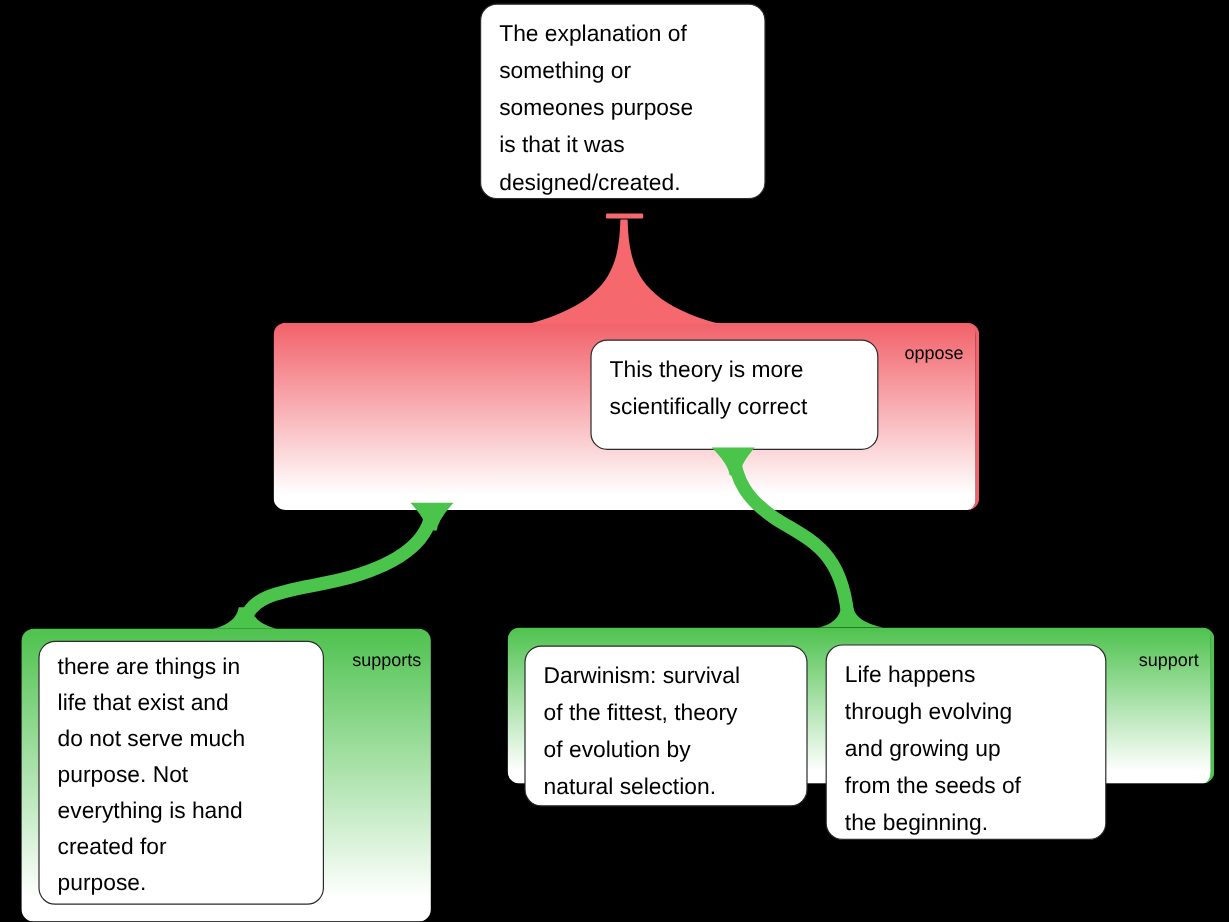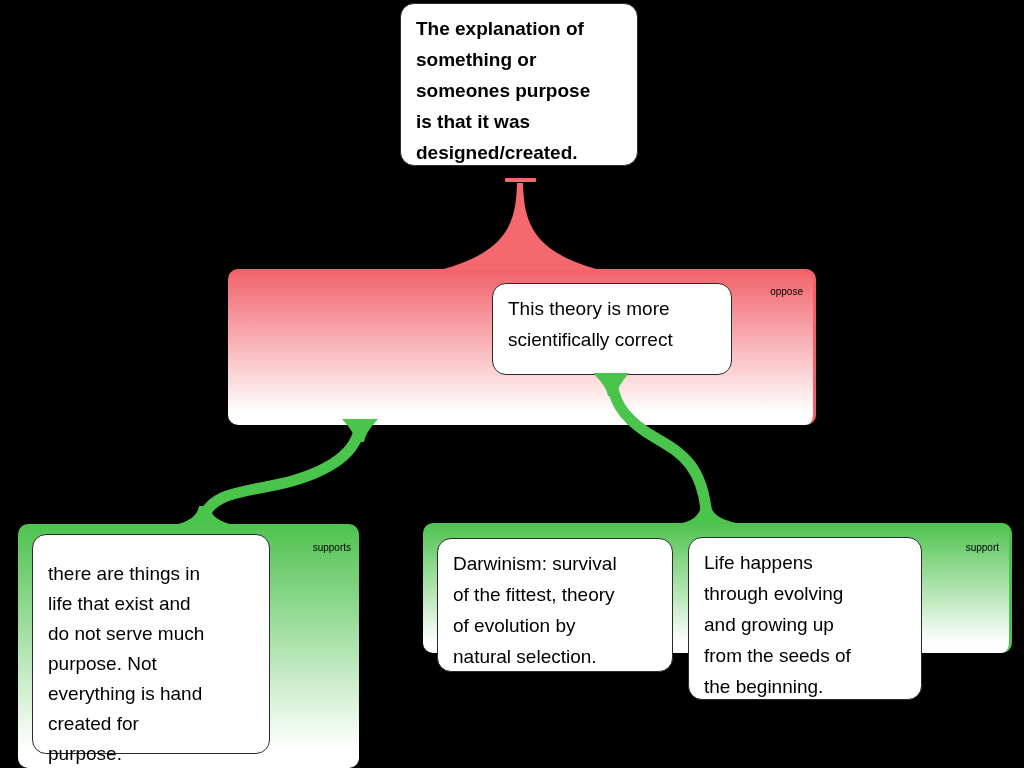--- a/index.html
+++ b/index.html
@@ -5,28 +5,28 @@
   html,body{margin:0;padding:0;width:1024px;height:768px;background:var(--background,#000);
     font-family:"Liberation Sans",sans-serif;overflow:hidden;}
   .stage{position:relative;width:1024px;height:768px;background:var(--background,#000);}
 
   
   .group{position:absolute;border-radius:10px;}
   .group.oppose{background:linear-gradient(to bottom,var(--oppose_fill) 0%,#ffffff 92%);
     border-right:3px solid var(--oppose_fill);}
   .group.support{background:linear-gradient(to bottom,var(--support_fill) 0%,#ffffff 92%);}
   .group.support.strip{border-right:3px solid var(--support_fill);}
-  .group-label{position:absolute;font-size:10px;color:var(--text);}
+  .group-label{position:absolute;font-size:15px;color:var(--text);}
 
   
   .node{position:absolute;background:var(--node_fill);border:1.5px solid var(--node_border);
     border-radius:14px;box-sizing:border-box;}
   .node-text{padding:9px 14px 0 15px;font-size:19px;line-height:31px;color:var(--text);
     white-space:pre-line;}
-  .node-text.tight{line-height:30px;padding-top:24px;}
+  .node-text.tight{line-height:30px;padding-top:7px;}
 
   .connectors{position:absolute;left:0;top:0;width:1024px;height:768px;}
   .oppose-line{fill:var(--oppose_connector);}
   .support-line-fill{fill:var(--support_connector);}
   .support-line-stroke{fill:none;stroke:var(--support_connector);stroke-width:11px;}
 </style>
 </head>
 <body>
 
 <div class="stage">
@@ -77,21 +77,21 @@
 
     <path class="support-line-stroke" d="M360,421 C360,452 330,470 292,481 C254,492 206,490 204,521"></path>
     <path class="support-line-fill" d="M342,419 Q355,433 356,442 L364,442 Q365,433 378,419 Z"></path>
     <path class="support-line-fill" d="M199,506 Q197,519 178,524 L230,524 Q211,519 209,506 Z"></path>
 
     <path class="support-line-stroke" d="M611,376 C613,400 622,416 646,432 C674,450 704,458 707,521"></path>
     <path class="support-line-fill" d="M593,373 Q607,387 608,396 L616,396 Q617,387 629,373 Z"></path>
     <path class="support-line-fill" d="M701,506 Q699,519 682,523 L736,523 Q713,518 711,506 Z"></path>
   </svg>
 
-  <div class="node" style="left:400px;top:3px;width:238px;height:163px;font-weight:bold;">
+  <div class="node" style="left:400px;top:3px;width:238px;height:163px;">
     <div class="node-text">The explanation of
 something or
 someones purpose
 is that it was
 designed/created.</div>
   </div>
 
 </div>
 
 </body></html>

